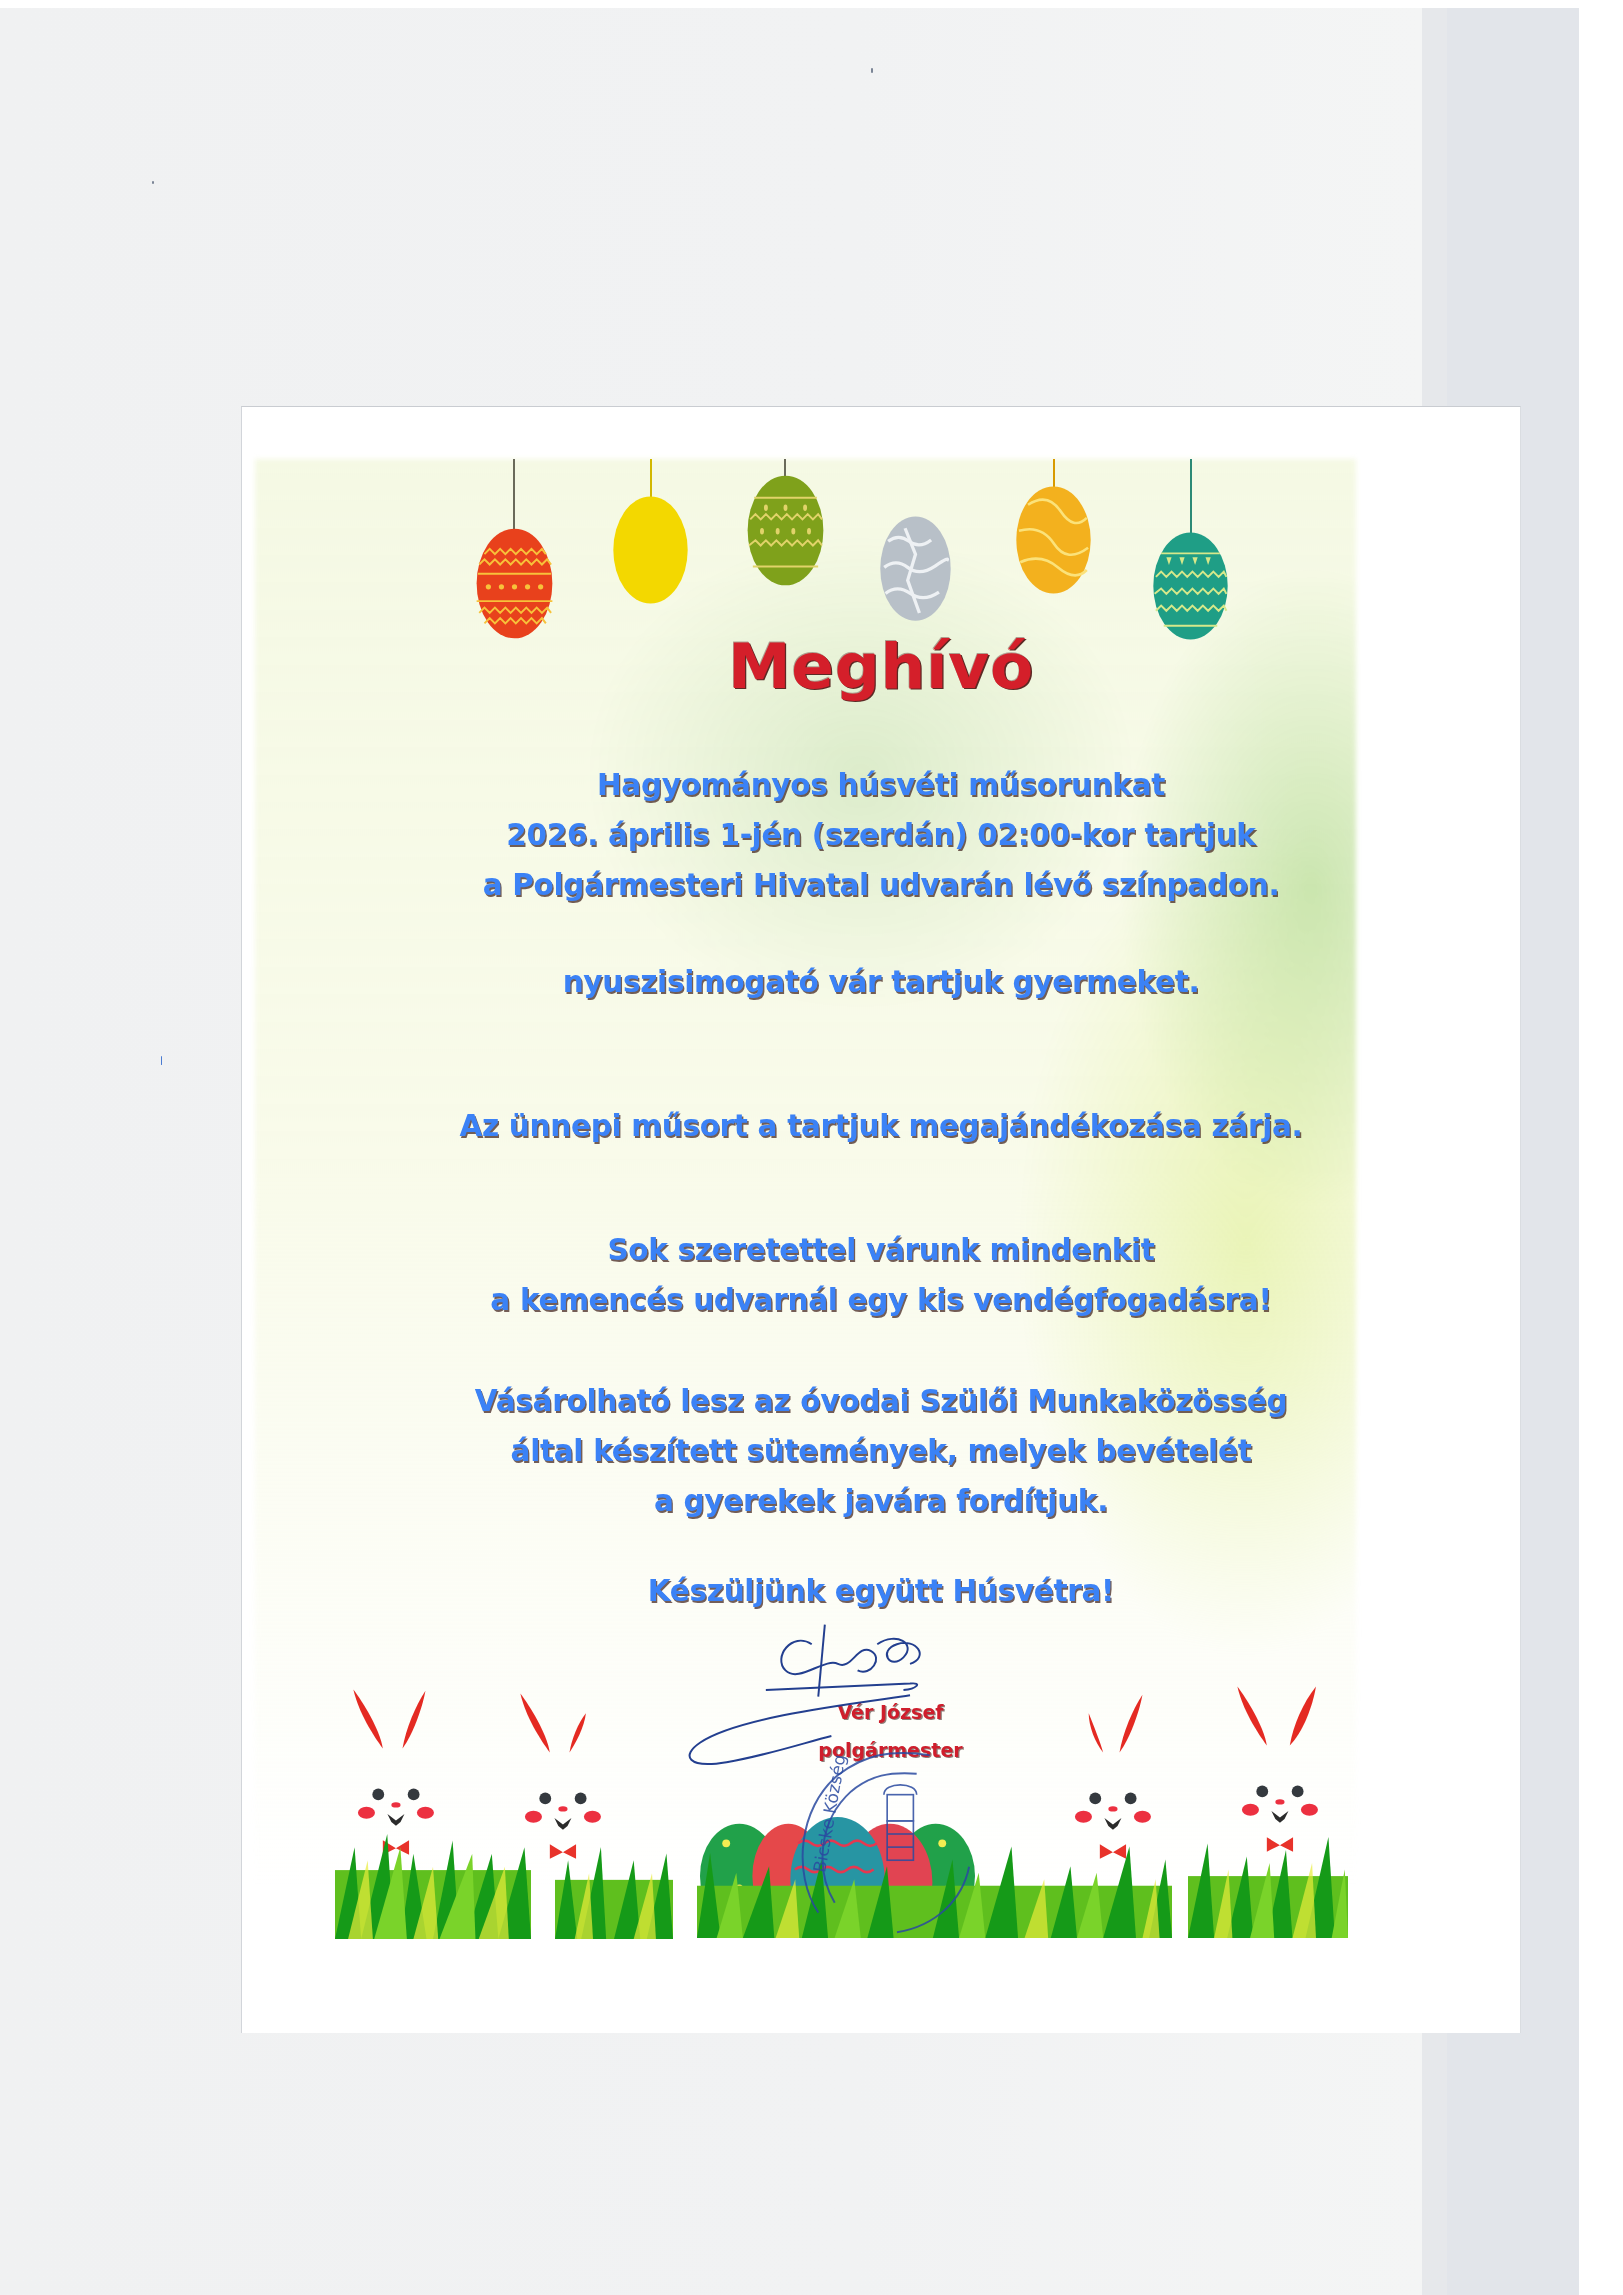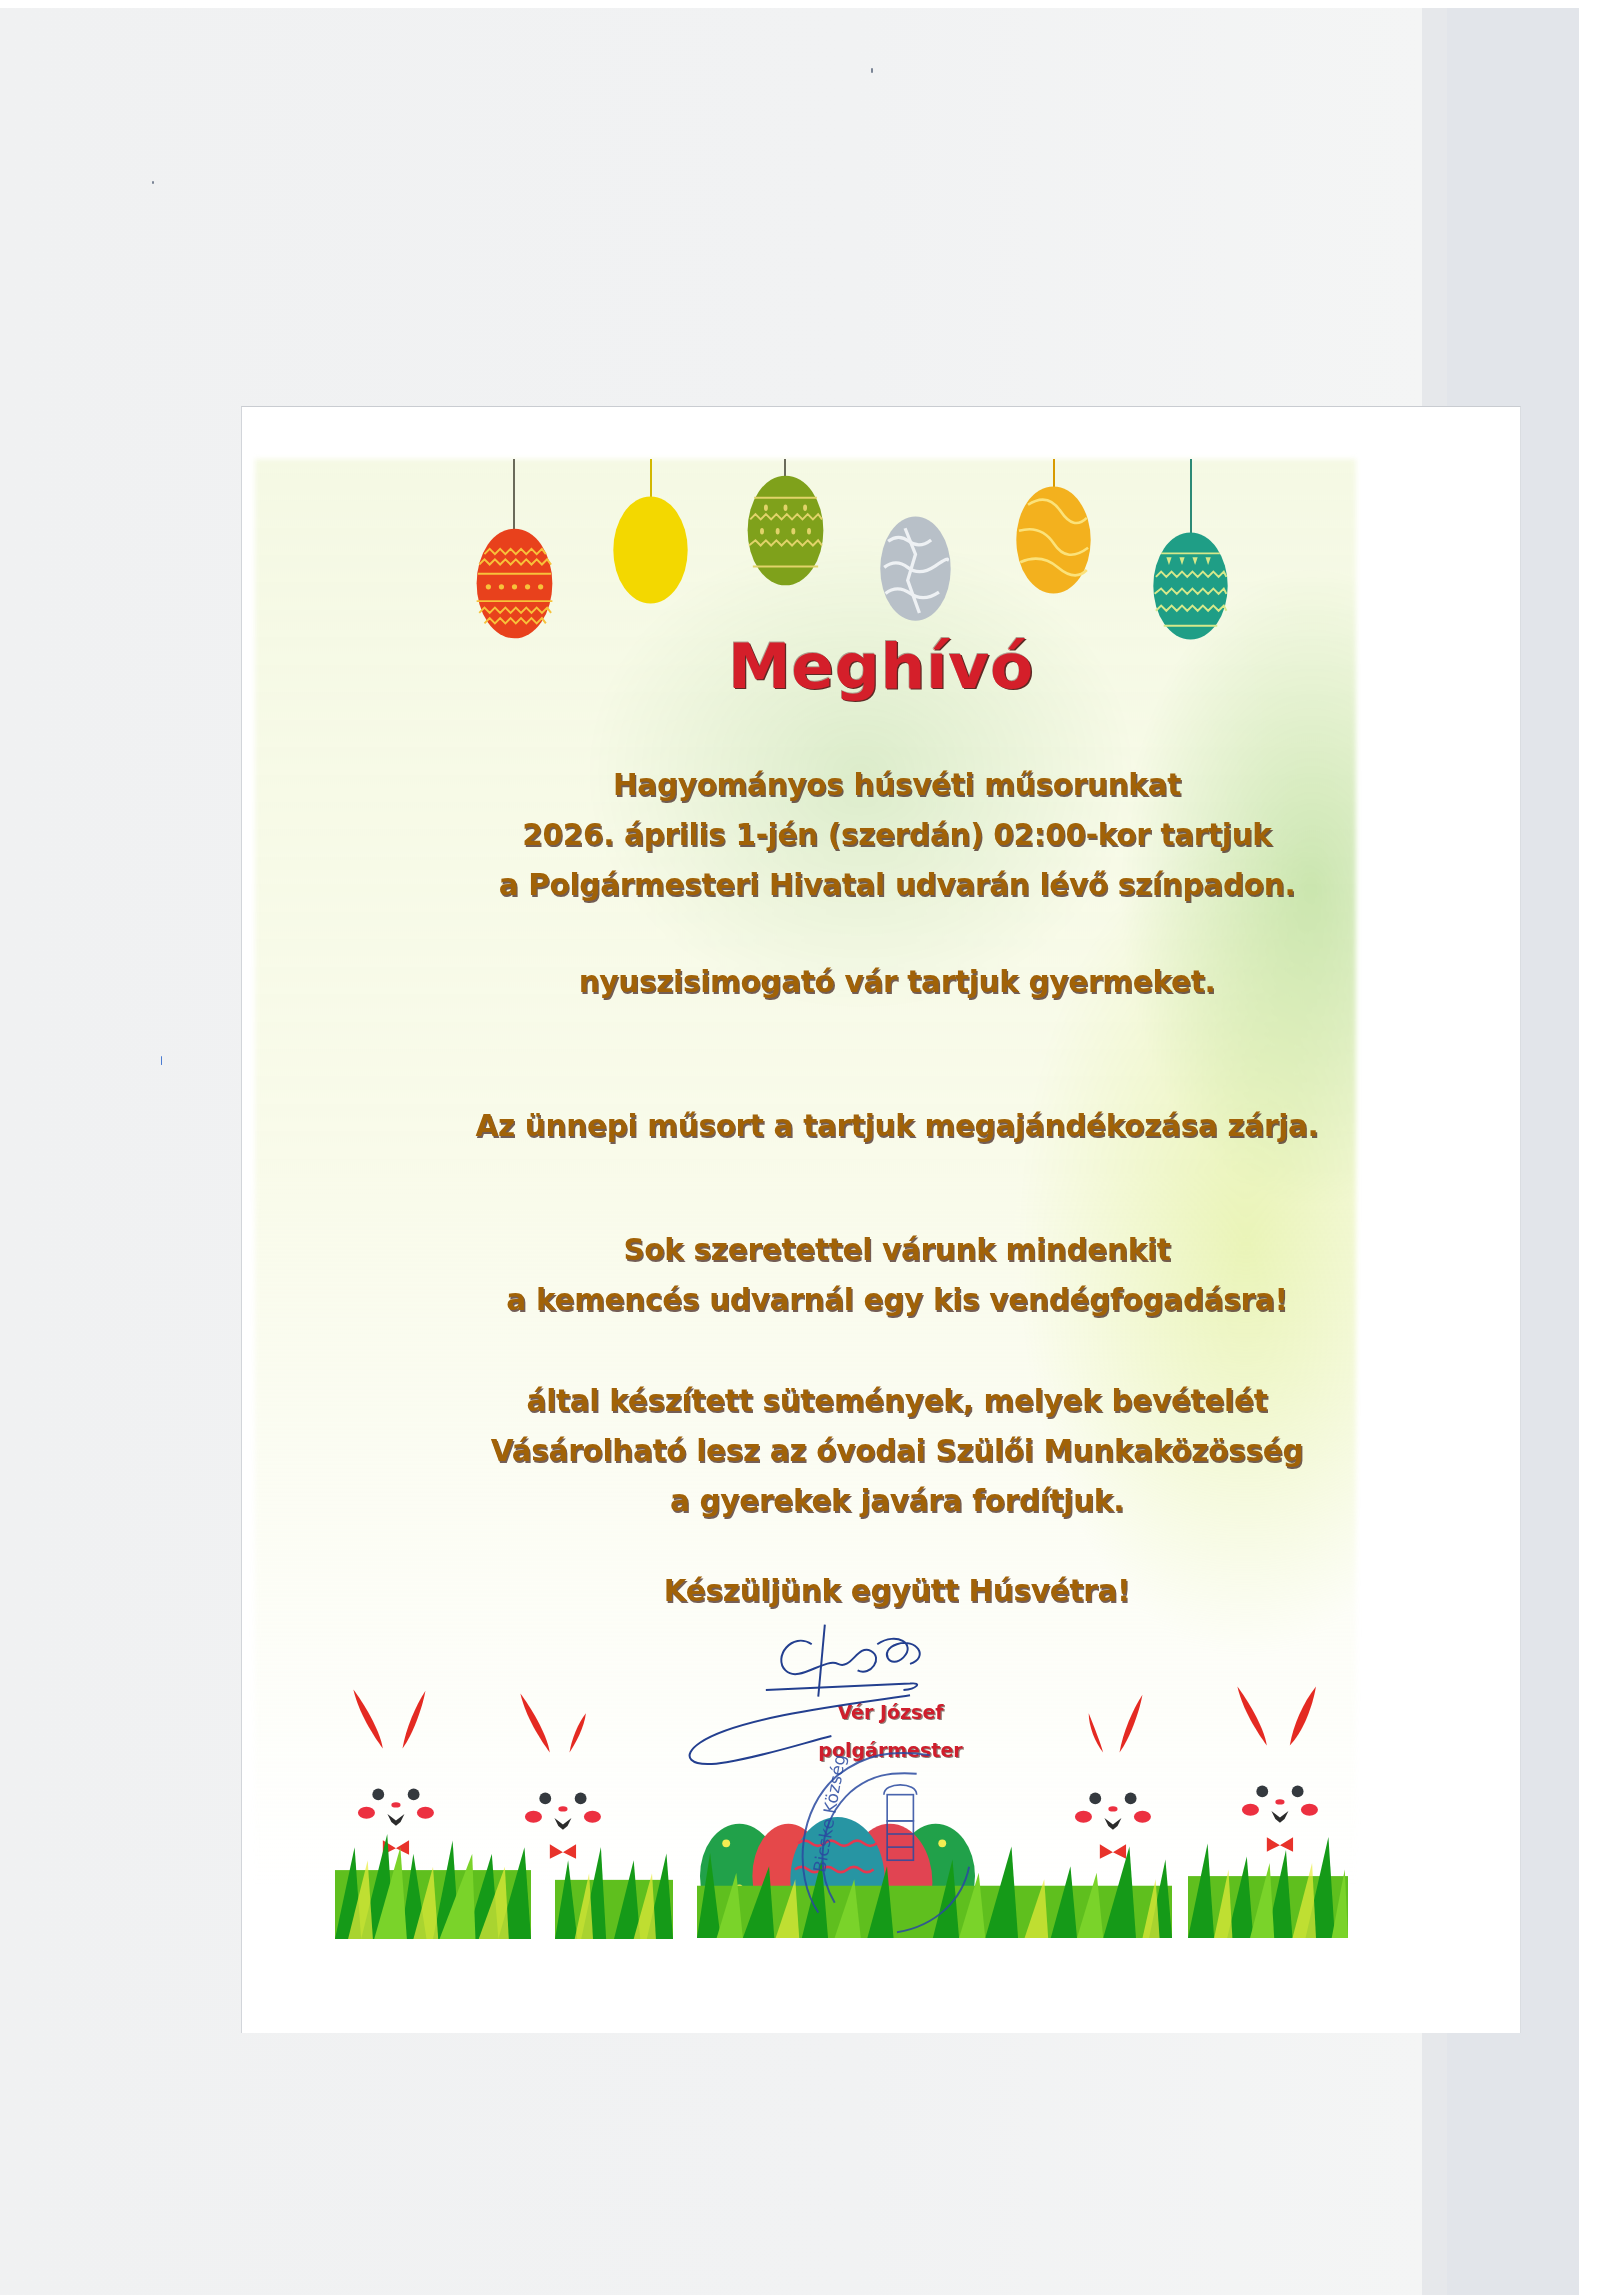--- a/index.html
+++ b/index.html
@@ -42,24 +42,23 @@
   
   .title {
     position: absolute; left: 0; top: 223px; width: 100%; text-align: center;
     font-family: "DejaVu Sans", "Liberation Sans", sans-serif; font-weight: bold;
     font-size: 63px; color: #d41f2a; letter-spacing: 0.7px;
     text-shadow: 1.3px 1.3px 0 #5c2a25, -0.7px -0.7px 0 rgba(80,30,30,0.4);
   }
   .para {
     position: absolute; left: 0; width: 100%; text-align: center;
     font-family: "DejaVu Sans", "Liberation Sans", sans-serif; font-weight: bold;
-    color: #a16207; font-size: 29.5px; line-height: 50px;
+    color: #3b82f6; font-size: 29.5px; line-height: 50px;
     text-shadow: 1.3px 2px 0 rgba(70,40,35,0.75);
     letter-spacing: -0.3px;
-    padding-left: 16px;
   }
   .para div { white-space: nowrap; }
 
   .sign-block { position: absolute; left: 511px; top: 1286px; width: 275px; text-align: center; }
   .sign-name, .sign-title {
     font-family: "DejaVu Sans", "Liberation Sans", sans-serif; font-weight: bold;
     color: #cf1e2c; font-size: 19px; line-height: 38px;
     text-shadow: 1.3px 1.3px 0 rgba(70,40,35,0.6);
   }
   .signature { position: absolute; left: 419px; top: 1211px; width: 367px; height: 170px; }
@@ -208,22 +207,22 @@
   <div class="para" style="top:694px;">
     <div>Az ünnepi műsort a tartjuk megajándékozása zárja.</div>
   </div>
 
   <div class="para" style="top:818px;">
     <div>Sok szeretettel várunk mindenkit</div>
     <div>a kemencés udvarnál egy kis vendégfogadásra!</div>
   </div>
 
   <div class="para" style="top:969px;">
+    <div>Vásárolható lesz az óvodai Szülői Munkaközösség</div>
     <div>által készített sütemények, melyek bevételét</div>
-    <div>Vásárolható lesz az óvodai Szülői Munkaközösség</div>
     <div>a gyerekek javára fordítjuk.</div>
   </div>
 
   <div class="para" style="top:1159px;">
     <div>Készüljünk együtt Húsvétra!</div>
   </div>
 
   <div class="sign-block">
     <div class="sign-name">Vér József</div>
     <div class="sign-title">polgármester</div>

